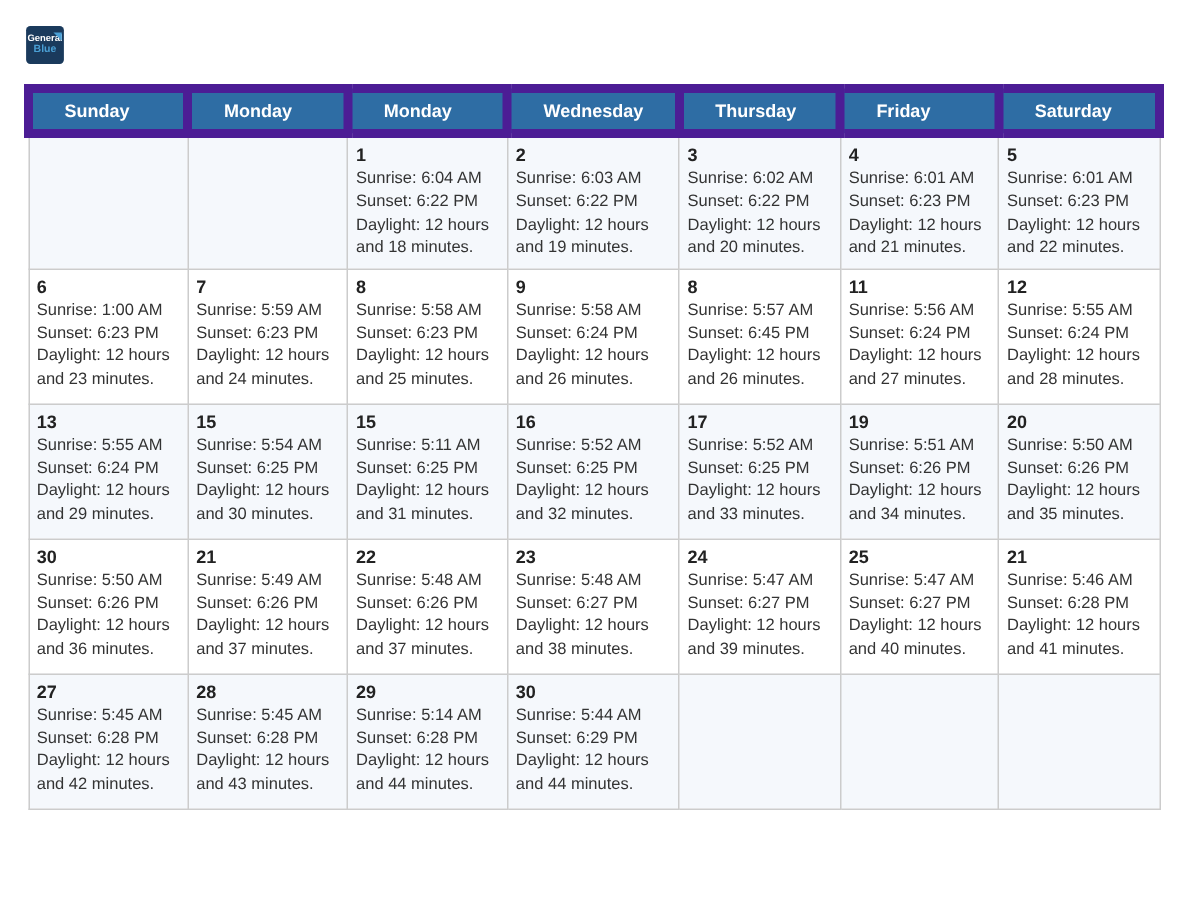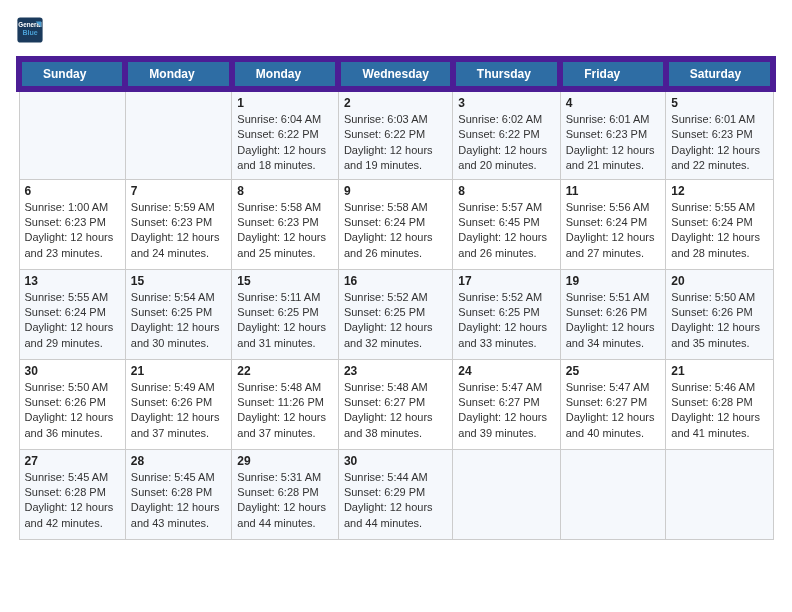--- a/index.html
+++ b/index.html
@@ -266,21 +266,21 @@
           </td>
           <td>
             <span class="day-num">21</span>
             <div class="day-info">Sunrise: 5:49 AM
 Sunset: 6:26 PM
 Daylight: 12 hours and 37 minutes.</div>
           </td>
           <td>
             <span class="day-num">22</span>
             <div class="day-info">Sunrise: 5:48 AM
-Sunset: 11:26 PM
+Sunset: 6:26 PM
 Daylight: 12 hours and 37 minutes.</div>
           </td>
           <td>
             <span class="day-num">23</span>
             <div class="day-info">Sunrise: 5:48 AM
 Sunset: 6:27 PM
 Daylight: 12 hours and 38 minutes.</div>
           </td>
           <td>
             <span class="day-num">24</span>
@@ -309,21 +309,21 @@
 Daylight: 12 hours and 42 minutes.</div>
           </td>
           <td>
             <span class="day-num">28</span>
             <div class="day-info">Sunrise: 5:45 AM
 Sunset: 6:28 PM
 Daylight: 12 hours and 43 minutes.</div>
           </td>
           <td>
             <span class="day-num">29</span>
-            <div class="day-info">Sunrise: 5:31 AM
+            <div class="day-info">Sunrise: 5:14 AM
 Sunset: 6:28 PM
 Daylight: 12 hours and 44 minutes.</div>
           </td>
           <td>
             <span class="day-num">30</span>
             <div class="day-info">Sunrise: 5:44 AM
 Sunset: 6:29 PM
 Daylight: 12 hours and 44 minutes.</div>
           </td>
           <td class="empty-cell"></td>

